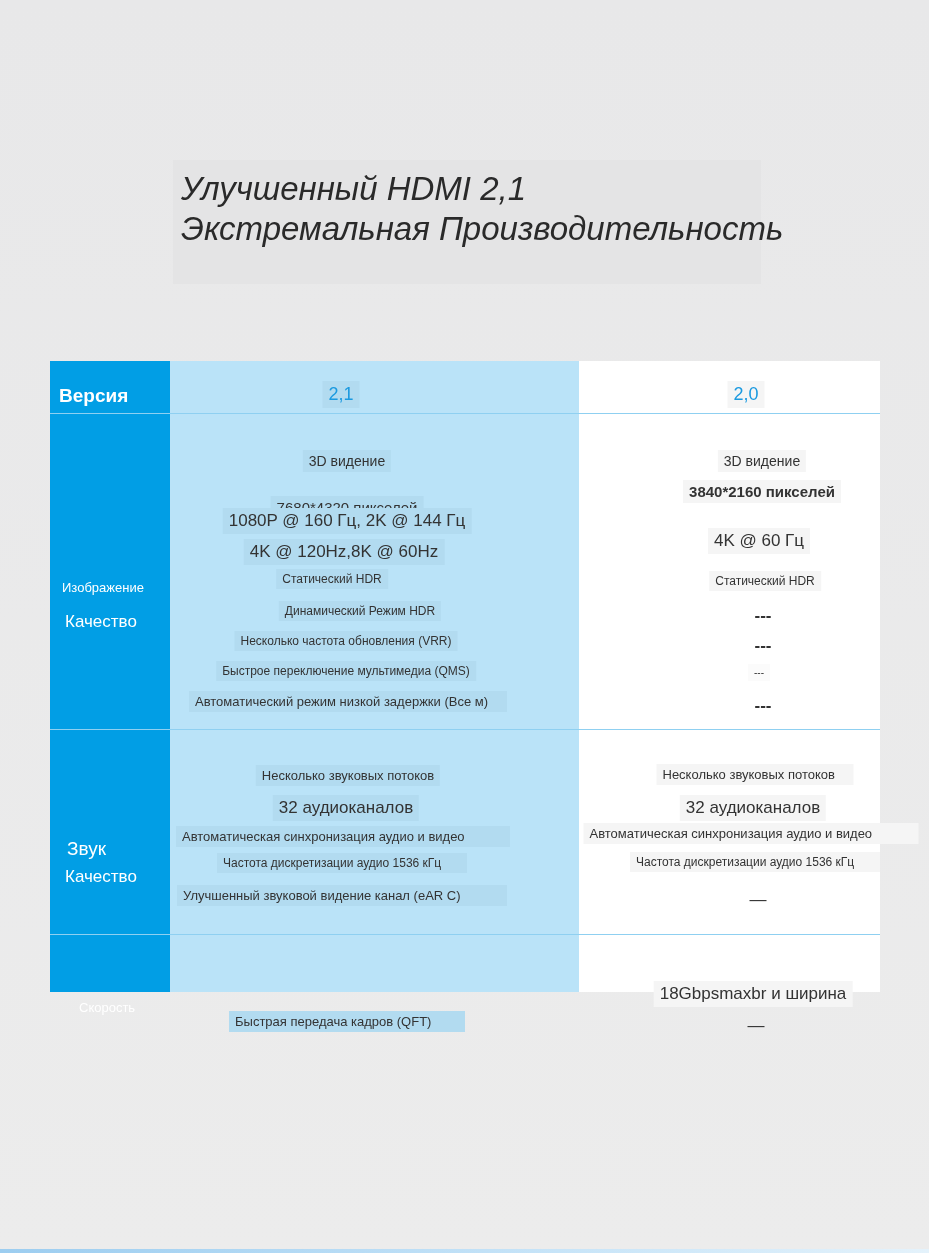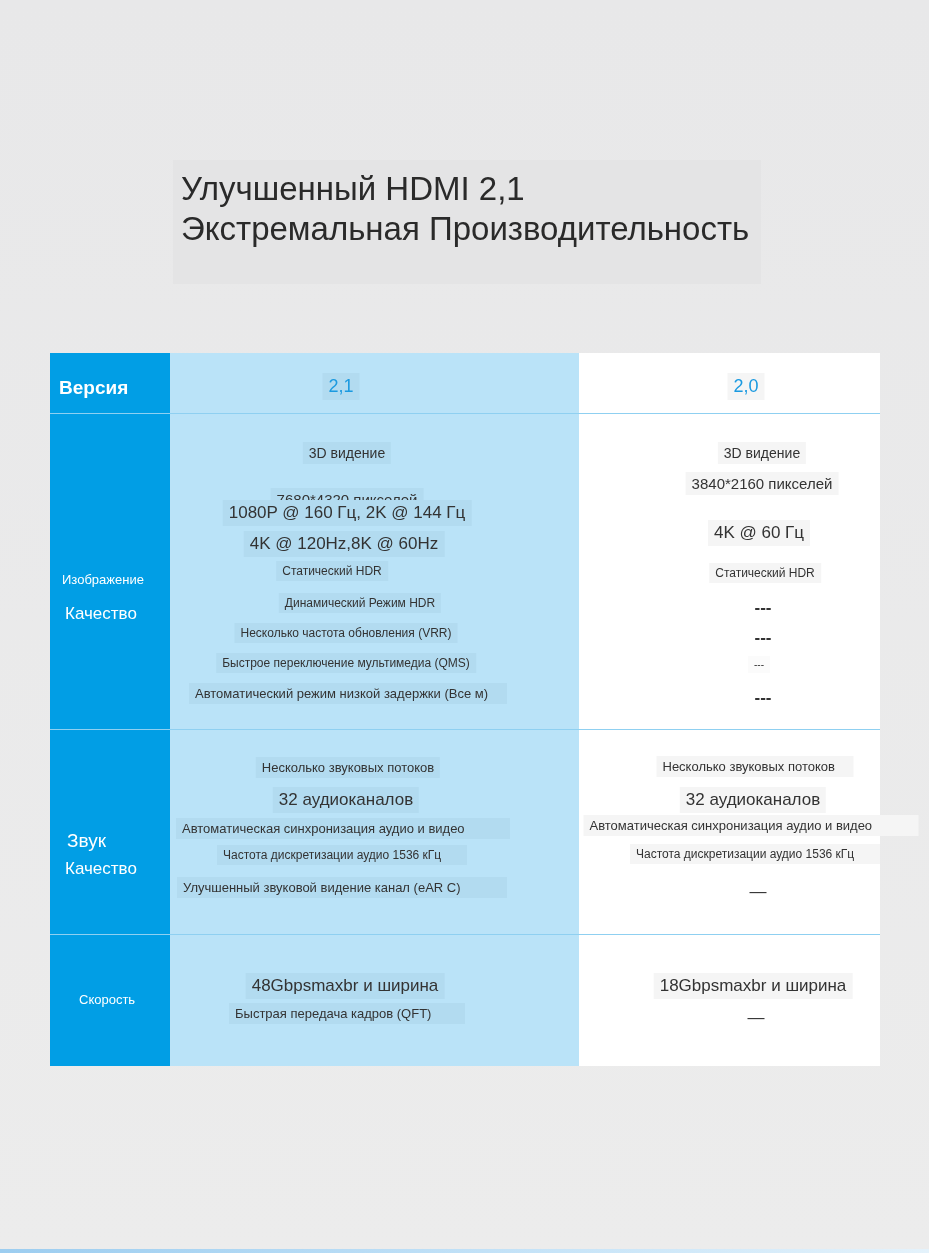--- a/index.html
+++ b/index.html
@@ -5,26 +5,26 @@
     html, body { margin:0; padding:0; }
     body {
       width:929px; height:1253px; position:relative; overflow:hidden;
       background: linear-gradient(180deg,#e8e8e9 0%,#ececec 100%);
       font-family: "Liberation Sans", sans-serif;
     }
     .title-box {
       position:absolute; left:173px; top:160px; width:588px; height:124px;
       background:#e4e4e5;
     }
-    .title-line { position:absolute; left:8px; font-size:33px; color:#2a2a2a; white-space:nowrap; }
+    .title-line { position:absolute; left:8px; font-size:33px; color:#2a2a2a; white-space:nowrap;font-style:italic; }
     .t1 { top:10px; }
     .t2 { top:50px; }
 
     .table { position:absolute; left:50px; top:345px; width:830px; height:713px; }
-    .col { position:absolute; top:8px; height:713px; }
+    .col { position:absolute; top:16px; height:631px; }
     .col-label { left:0; width:120px; background:#019ee5; }
     .col-v21 { left:120px; width:409px; background:#bae3f8; }
     .col-v20 { left:529px; width:301px; background:#ffffff; }
     .hline { position:absolute; left:0; width:830px; height:1px; background:#8fd0f1; }
     .chip {
       position:absolute; transform:translateX(-50%); white-space:nowrap;
       color:#333; padding:3px 6px; box-sizing:border-box;
     }
     .col-v21 .chip { background:#b2dbf0; }
     .col-v20 .chip { background:#f5f5f5; }
@@ -67,29 +67,28 @@
     <div class="chip" style="left:176px;top:270px;font-size:12px;">Несколько частота обновления (VRR)</div>
     <div class="chip" style="left:176px;top:300px;font-size:12px;">Быстрое переключение мультимедиа (QMS)</div>
     <div class="chip" style="left:178px;top:330px;font-size:13px;width:318px;text-align:left;">Автоматический режим низкой задержки (Все м)</div>
 
     <div class="chip" style="left:178px;top:404px;font-size:13px;">Несколько звуковых потоков</div>
     <div class="chip" style="left:176px;top:434px;font-size:17px;">32 аудиоканалов</div>
     <div class="chip" style="left:173px;top:465px;font-size:13px;width:334px;text-align:left;">Автоматическая синхронизация аудио и видео</div>
     <div class="chip" style="left:172px;top:492px;font-size:12px;width:250px;">Частота дискретизации аудио 1536 кГц</div>
     <div class="chip" style="left:172px;top:524px;font-size:13px;width:330px;text-align:left;">Улучшенный звуковой видение канал (eAR C)</div>
 
-    <div class="chip" style="left:175px;top:620px;font-size:17px;">48Gbpsmaxbr и ширина</div>
     <div class="chip" style="left:177px;top:650px;font-size:13px;width:236px;text-align:left;">Быстрая передача кадров (QFT)</div>
   </div>
 
   <div class="col col-v20">
     <div class="chip ver" style="left:167px;top:20px;">2,0</div>
 
     <div class="chip" style="left:183px;top:89px;font-size:14px;">3D видение</div>
-    <div class="chip" style="left:183px;top:119px;font-size:15px;">3840*2160 пикселей</div>
+    <div class="chip" style="left:183px;top:119px;font-size:15px;font-weight:bold;">3840*2160 пикселей</div>
     <div class="chip" style="left:180px;top:167px;font-size:17px;">4K @ 60 Гц</div>
     <div class="chip" style="left:186px;top:210px;font-size:12px;">Статический HDR</div>
     <div class="chip plain" style="left:184px;top:242px;font-size:17px;font-weight:bold;">---</div>
     <div class="chip plain" style="left:184px;top:272px;font-size:17px;font-weight:bold;">---</div>
     <div class="chip" style="left:180px;top:303px;font-size:10px;background:#fbfbfb;">---</div>
     <div class="chip plain" style="left:184px;top:332px;font-size:17px;font-weight:bold;">---</div>
 
     <div class="chip" style="left:176px;top:403px;font-size:13px;width:197px;text-align:left;">Несколько звуковых потоков</div>
     <div class="chip" style="left:174px;top:434px;font-size:17px;">32 аудиоканалов</div>
     <div class="chip" style="left:172px;top:462px;font-size:13px;width:335px;text-align:left;">Автоматическая синхронизация аудио и видео</div>

